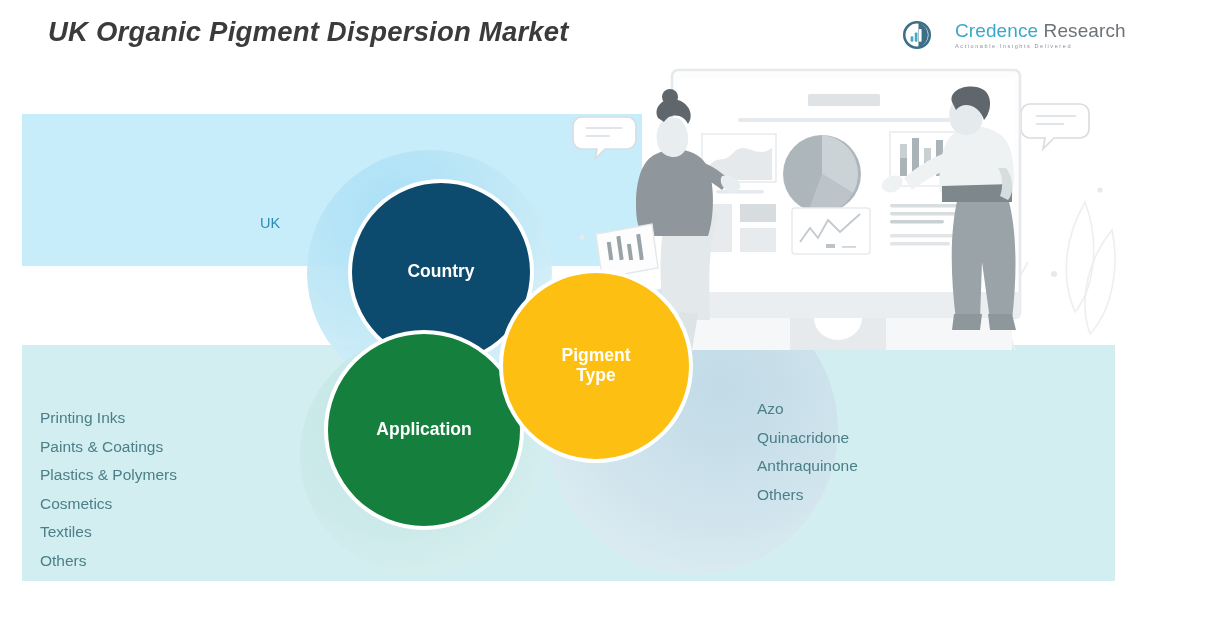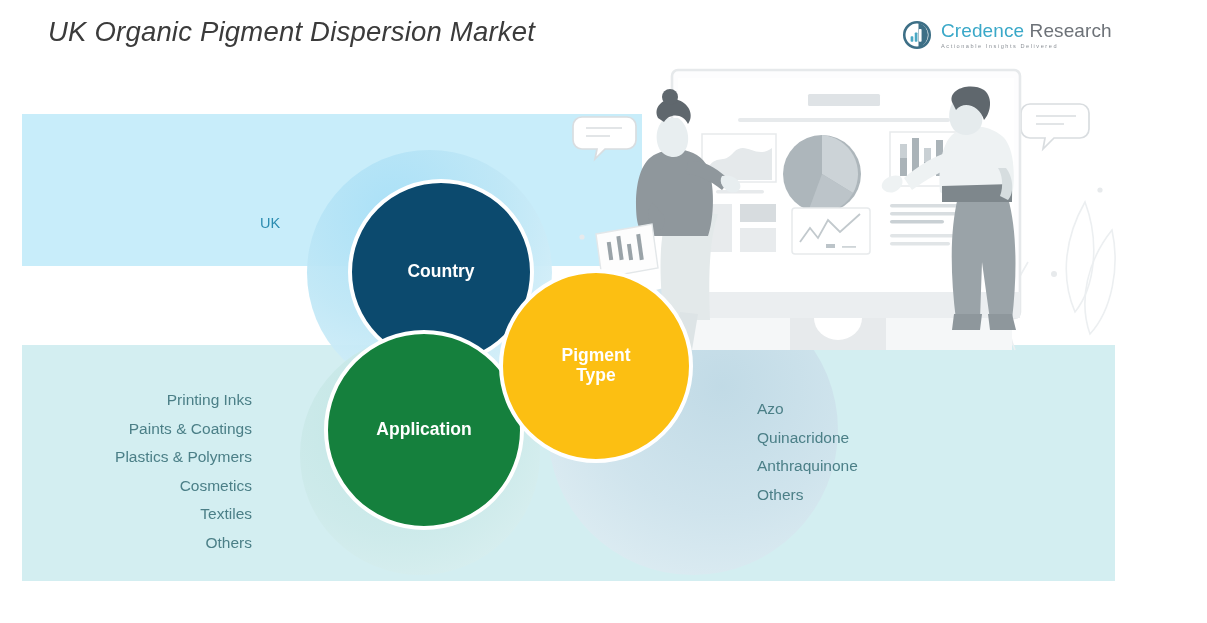--- a/index.html
+++ b/index.html
@@ -7,24 +7,24 @@
     width: 1207px; height: 623px;
     background: #ffffff;
     font-family: "Liberation Sans", sans-serif;
     overflow: hidden;
   }
   #stage { position: relative; width: 1207px; height: 623px; background:#fff; }
 
   
   .title {
     position: absolute; left: 48px; top: 16px;
-    font-size: 27.5px; font-weight: normal; font-style: italic;
+    font-size: 27.5px; font-weight: bold; font-style: italic;
     color: #3b3b3b; letter-spacing: .2px; white-space: nowrap;
   }
-  .brand { position: absolute; left: 902px; top: 20px; display: flex; align-items: center; gap: 9px; }
+  .brand { position: absolute; left: 902px; top: 20px; display: flex; align-items: center; gap: 23px; }
   .brand-mark { width: 30px; height: 30px; flex: 0 0 auto; }
   .brand-txt { display: flex; flex-direction: column; line-height: 1; padding-top: 1px; }
   .brand-name { font-size: 19px; color: #6d7278; letter-spacing: .1px; white-space: nowrap;}
   .brand-name b { color: #3aa8c8; font-weight: normal; }
   .brand-tag {
     font-size: 5.6px; color: #8d9298; letter-spacing: 1.55px;
     margin-top: 4px; white-space: nowrap;
   }
 
   
@@ -64,21 +64,21 @@
   .vc-country  { left: 348px; top: 179px; width: 186px; height: 186px; background: #0c4a6e; font-size: 17.5px; z-index: 5; }
   .vc-app      { left: 324px; top: 330px; width: 200px; height: 200px; background: #15803d; font-size: 17.5px; z-index: 6; }
   .vc-pigment  { left: 499px; top: 269px; width: 194px; height: 194px; background: #fcbf12; font-size: 17.5px; z-index: 7; }
 
   
   .lbl-uk {
     position: absolute; left: 190px; top: 180px; width: 160px;
     text-align: center; font-size: 14.5px; color: #2b8cb0; margin-top: 35px;
   }
   .list { position: absolute; color: #4b7f87; font-size: 15.5px; line-height: 28.5px; }
-  .list-left  { left: 40px; top: 386px; width: 212px; text-align: right; }
+  .list-left  { left: 40px; top: 404px; width: 212px; }
   .list-right { left: 757px; top: 395px; width: 290px; text-align: left; }
   .list div { white-space: nowrap; }
 </style>
 </head>
 <body>
 
 <div id="stage">
 
   <div class="title">UK Organic Pigment Dispersion Market</div>
 

